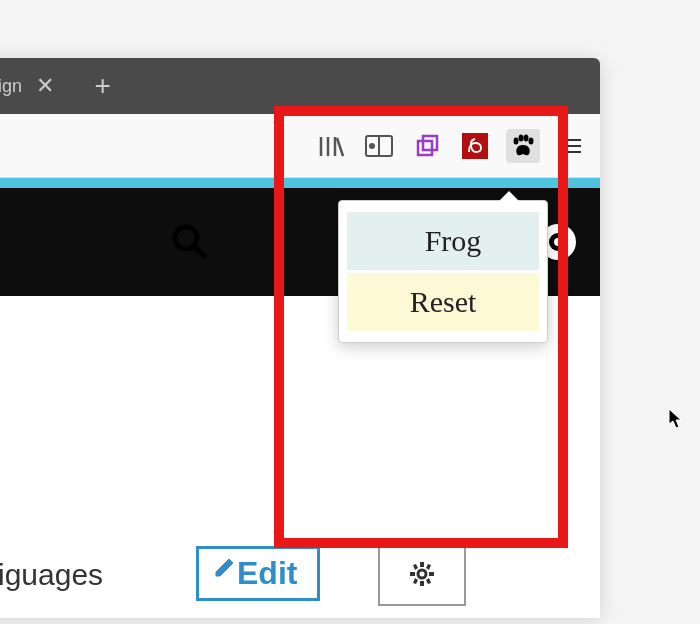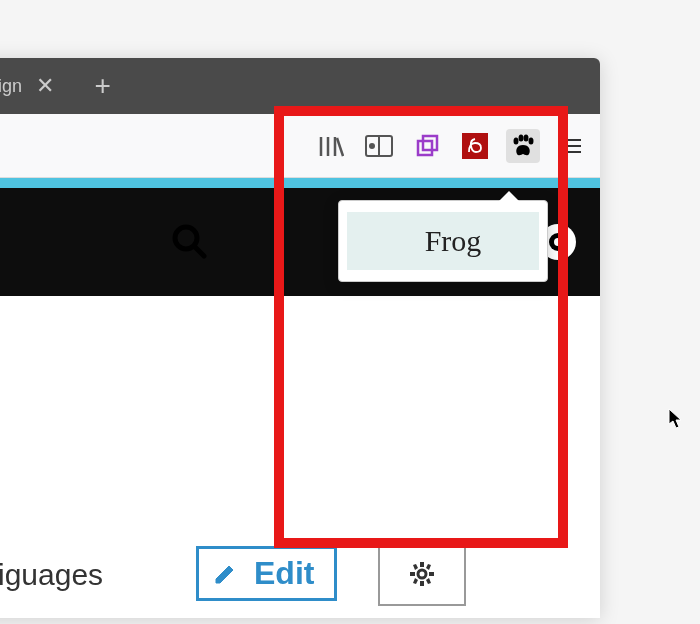--- a/index.html
+++ b/index.html
@@ -257,25 +257,26 @@
           <line x1="26" y1="26" x2="36" y2="36" stroke="#000" stroke-width="5" stroke-linecap="round"></line>
         </svg>
     </div>
     <div class="white-area">
     </div>
   </div>
 </div>
 
 <div class="popup">
   <div class="popup-item animal">Frog</div>
+  <div class="popup-item reset">Reset</div>
 </div>
 
 <div style="position:absolute; left:-2px; top:558px; font-size:30px; color:#333; font-weight:500;">iguages</div>
 
-<div style="position:absolute; left:196px; top:546px; border:3px solid #2f8dc9; color:#2f8dc9; padding:6px 20px 6px 14px; font-size:32px; font-weight:600; display:flex; align-items:center; gap:17px; cursor:pointer; background:#fff;">
+<div style="position:absolute; left:196px; top:546px; border:3px solid #2f8dc9; color:#2f8dc9; padding:6px 20px 6px 14px; font-size:32px; font-weight:600; display:flex; gap:0; cursor:pointer; background:#fff;">
   <svg width="24" height="24" viewBox="0 0 24 24">
       <path d="M3 21 L3 17 L16 4 L20 8 L7 21 Z M15 5 L19 9" fill="#2f8dc9" stroke="#2f8dc9" stroke-width="1"></path>
     </svg>
   <span>Edit</span>
 </div>
 
 <div style="position:absolute; left:378px; top:546px; border:2px solid #999; padding:12px 28px; cursor:pointer; background:#fff;">
   <svg width="28" height="28" viewBox="0 0 28 28">
       <g fill="#333">
         <circle cx="14" cy="14" r="4" fill="#fff" stroke="#333" stroke-width="3"></circle>

